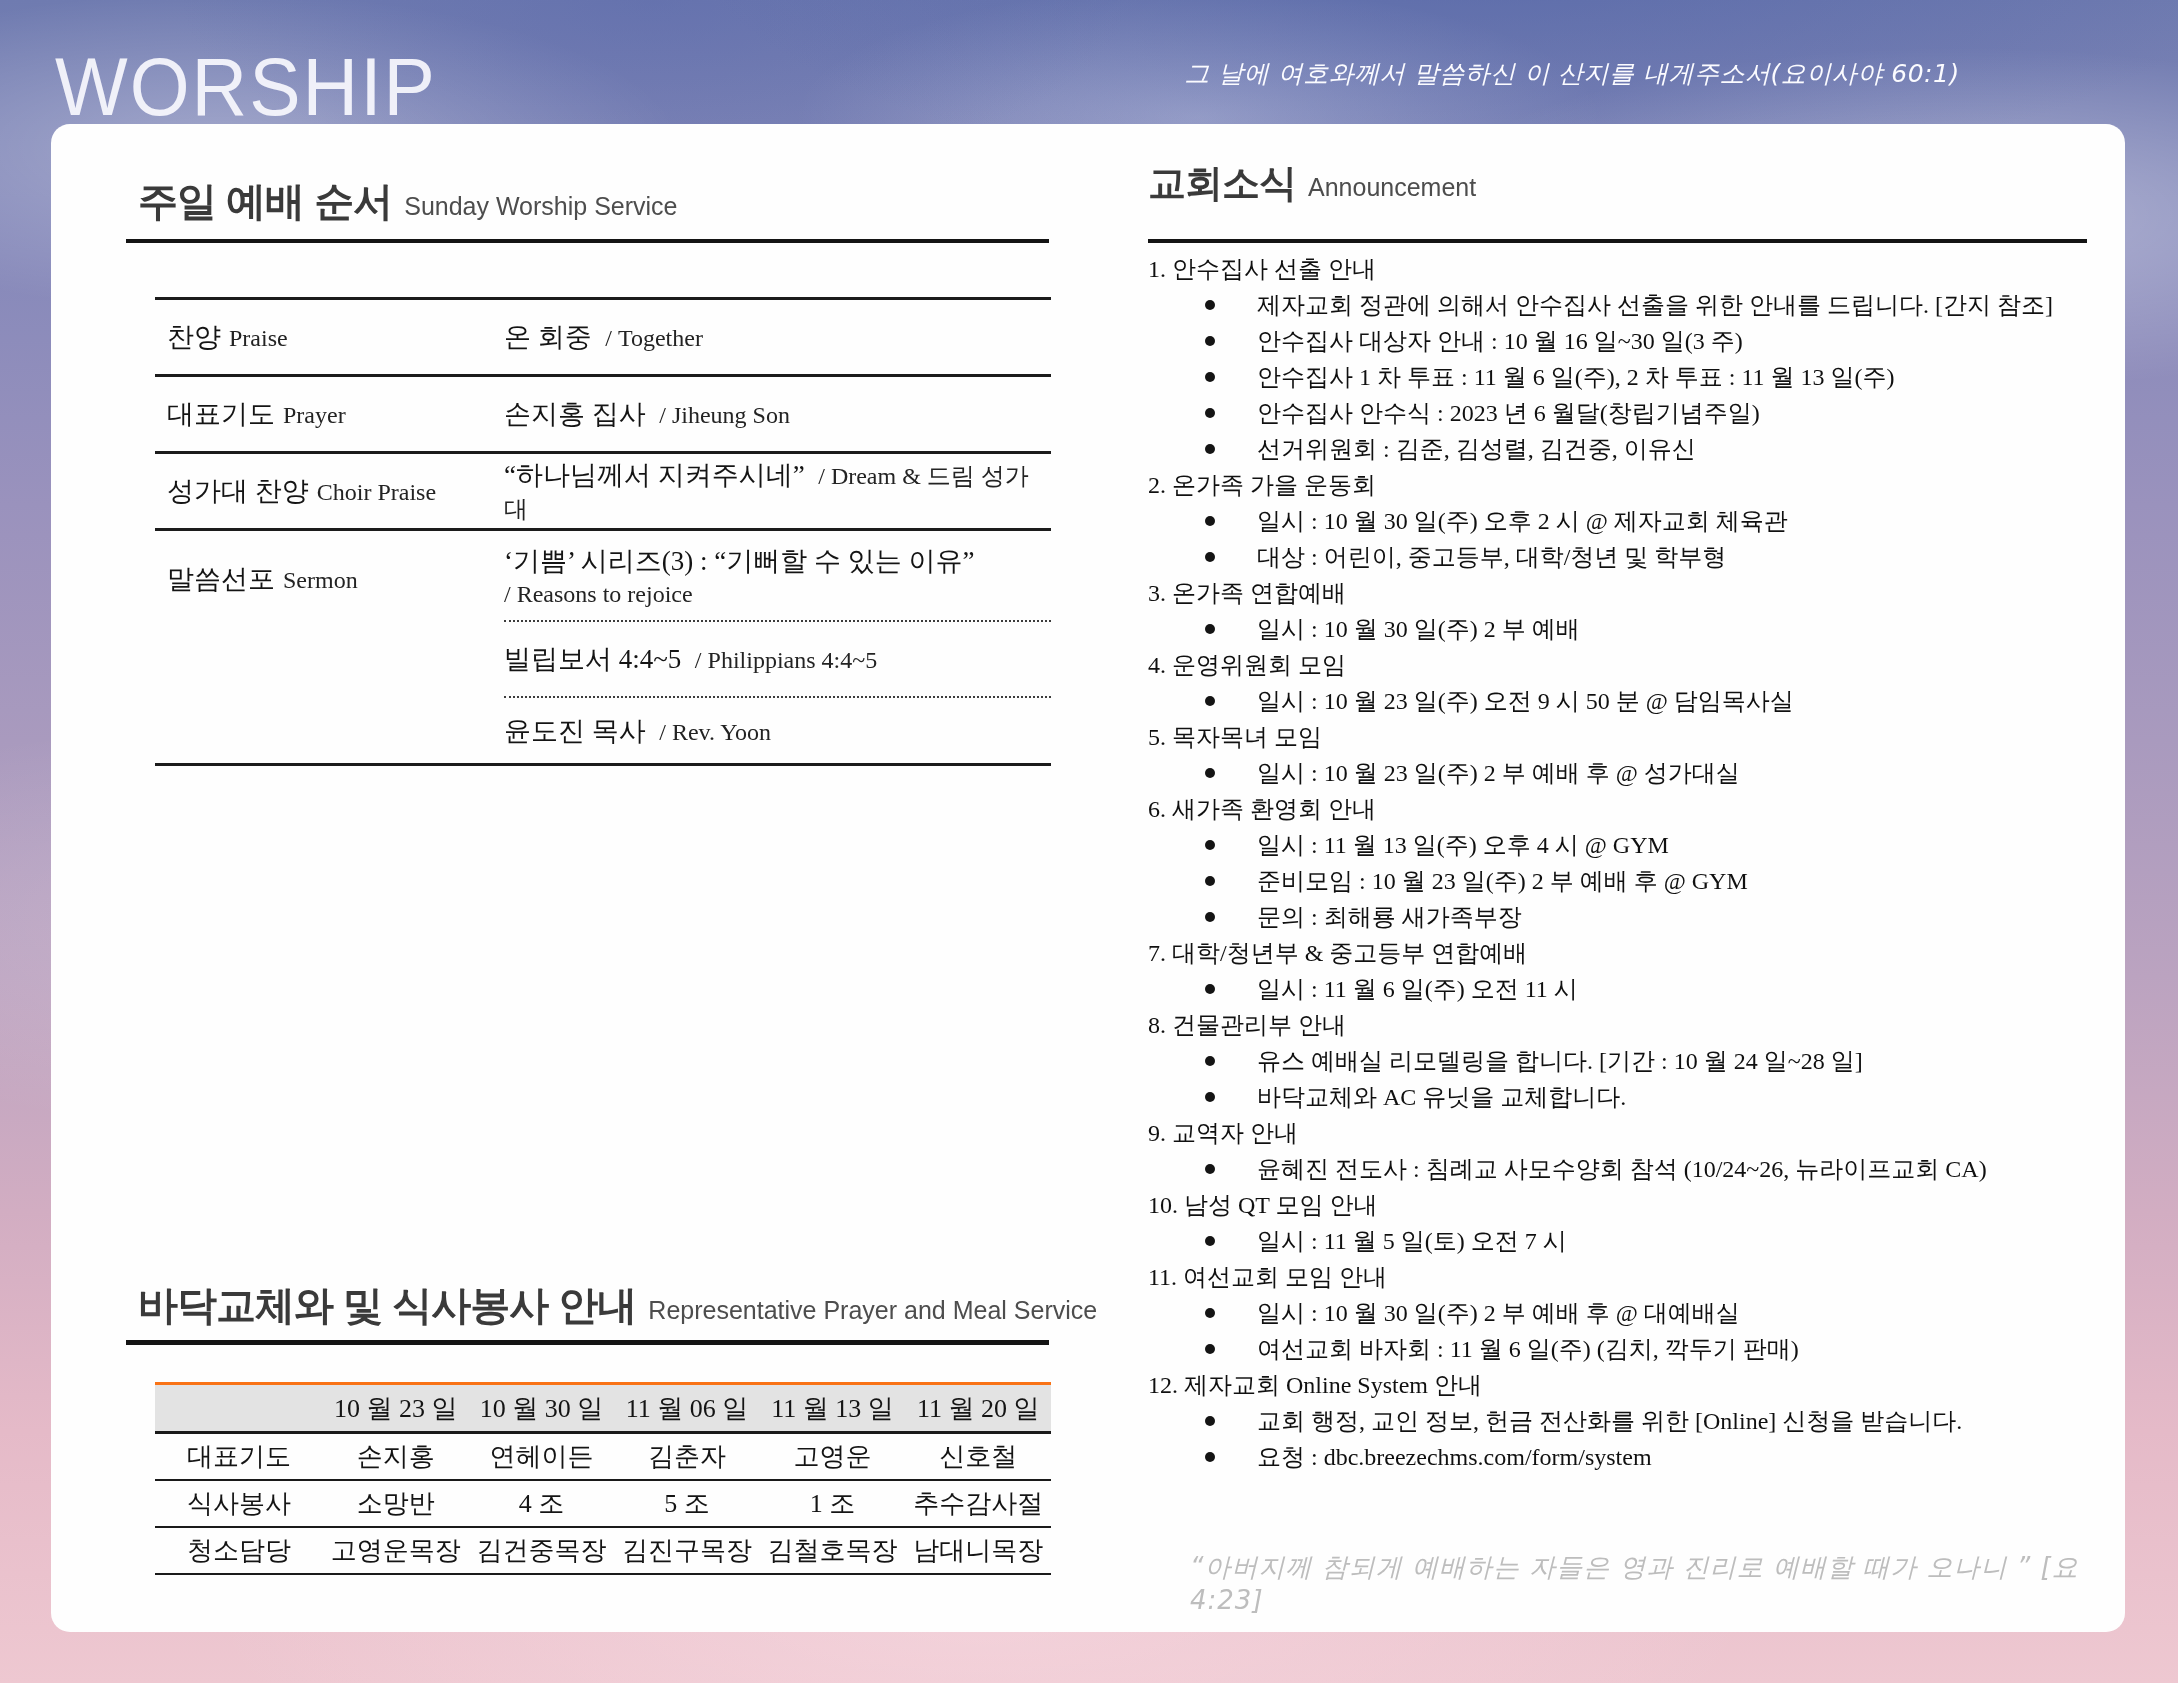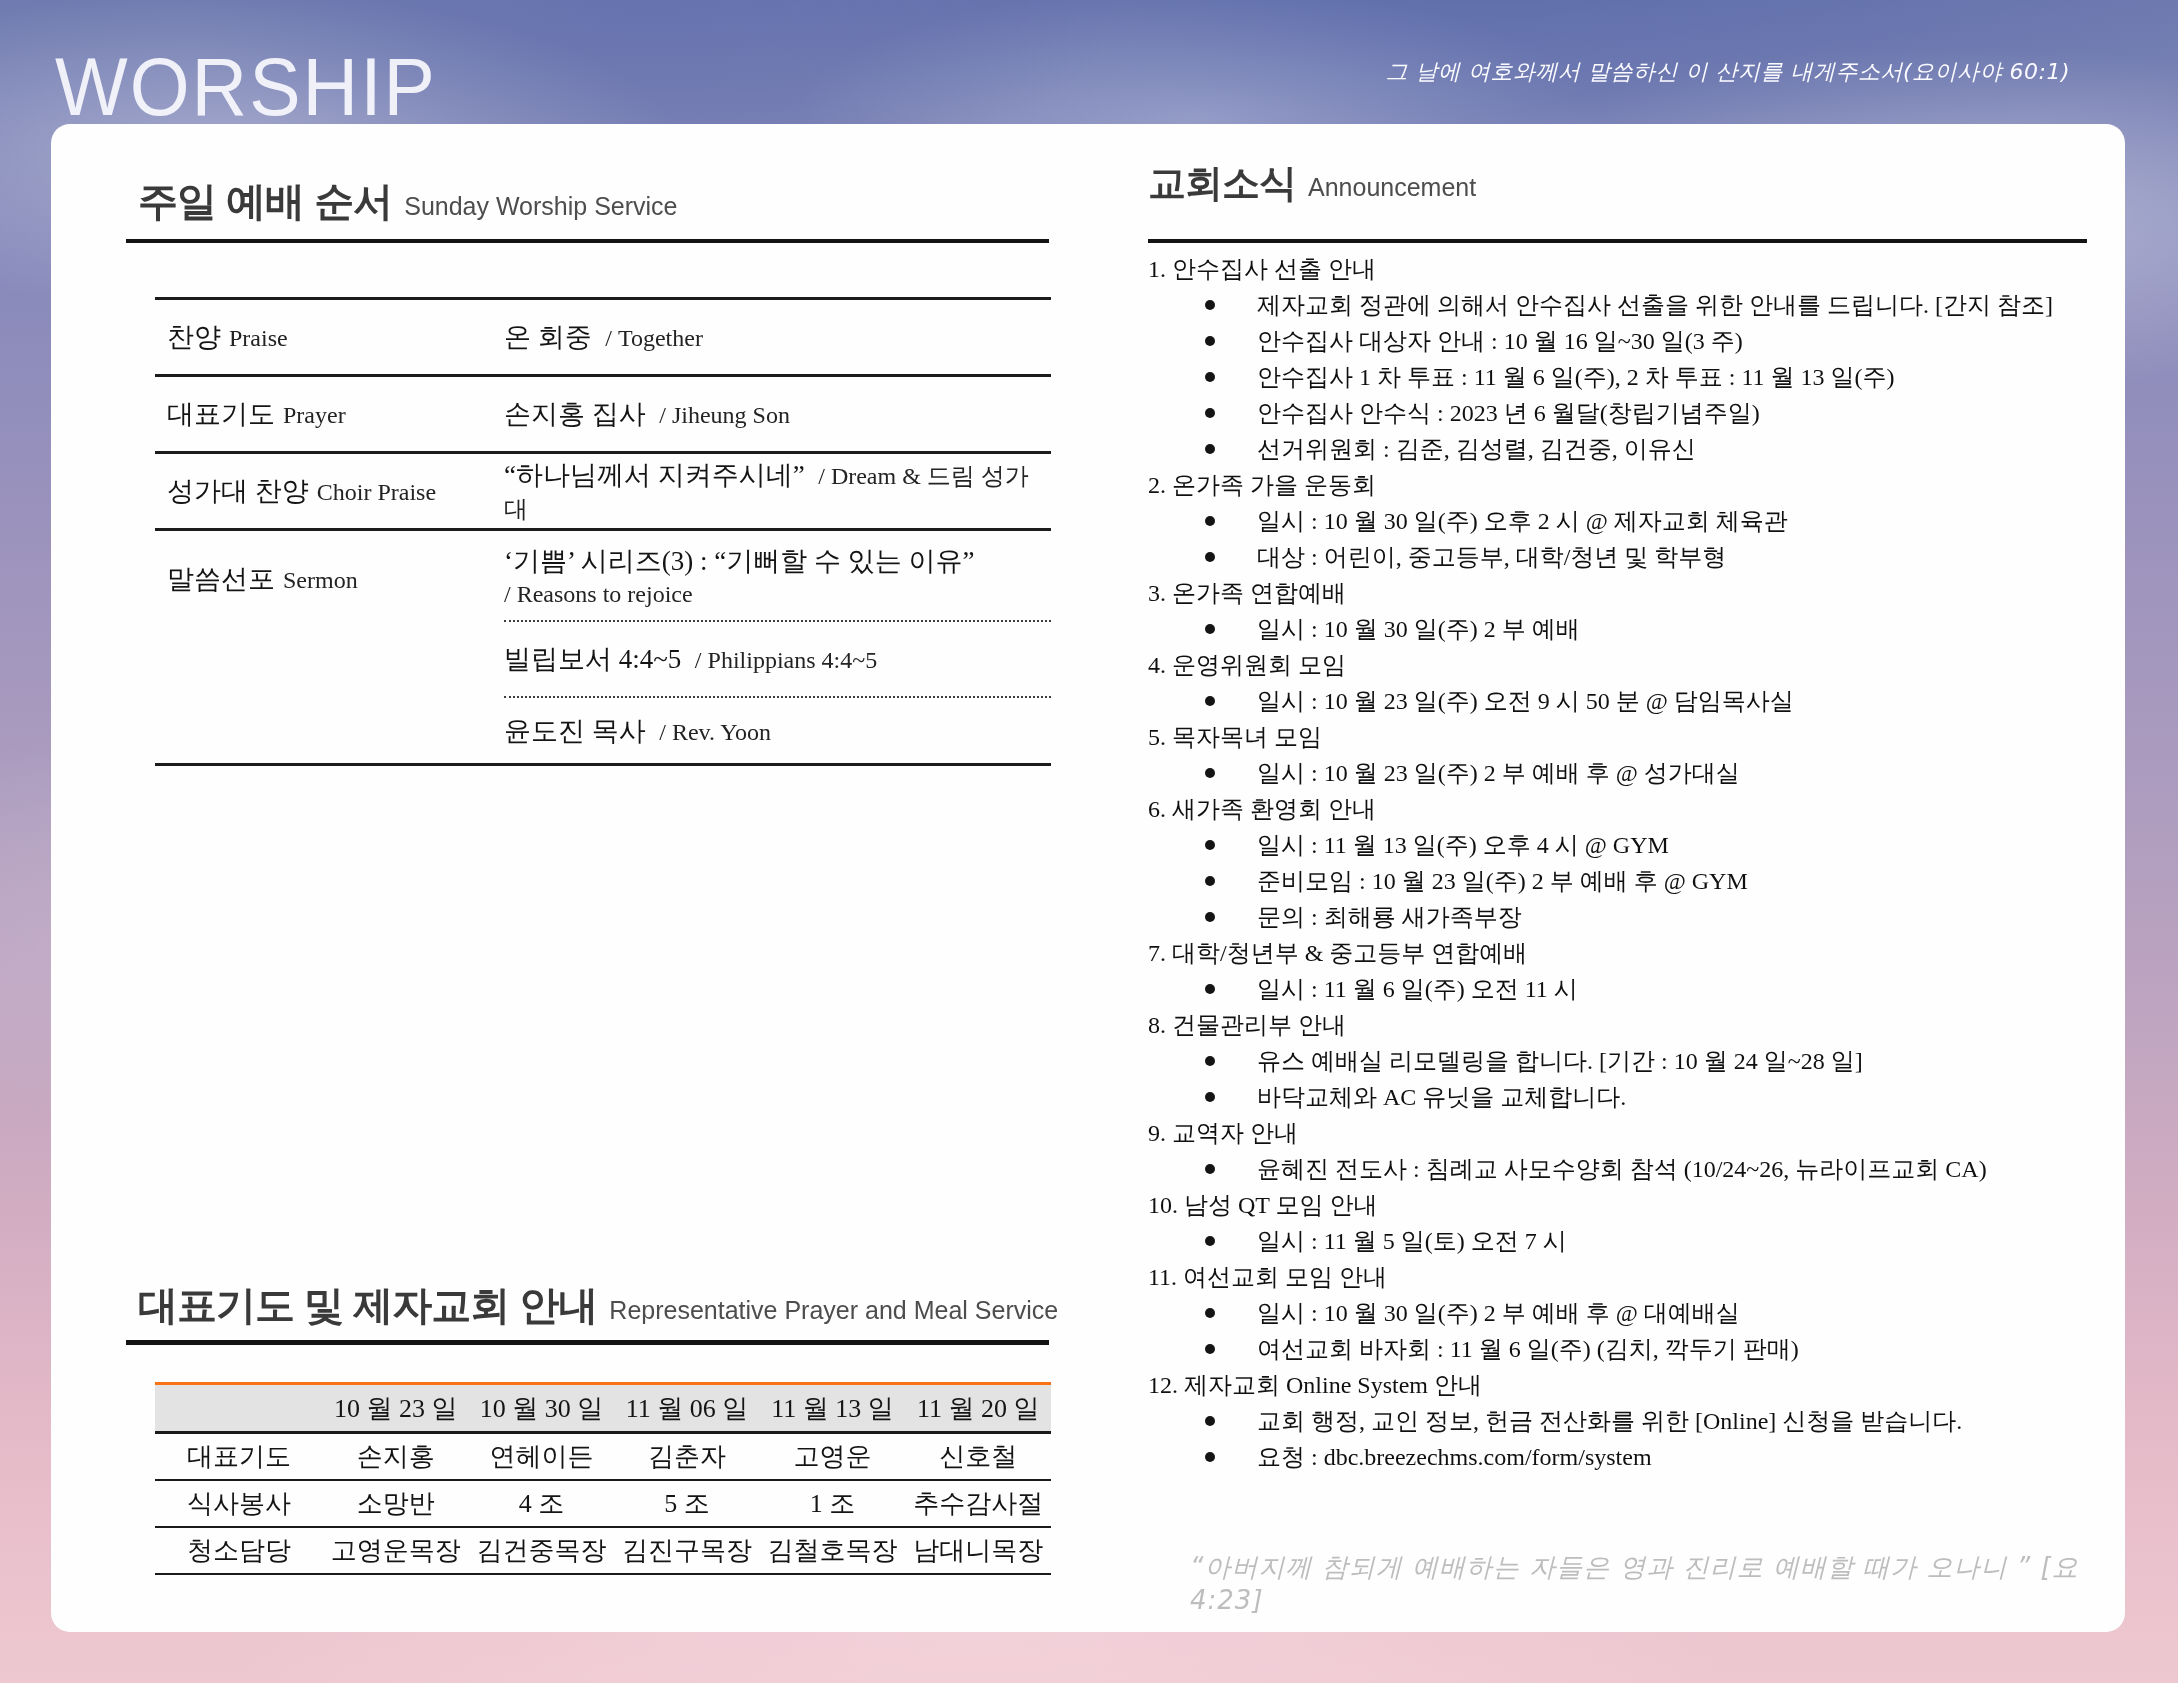--- a/index.html
+++ b/index.html
@@ -18,23 +18,23 @@
       radial-gradient(1089px 337px at 18% 55%, rgba(255,244,248,.22), rgba(255,244,248,0) 65%),
       radial-gradient(1188px 356px at 45% 96%, rgba(255,232,238,.35), rgba(255,232,238,0) 65%),
       linear-gradient(180deg,#6f7bb0 0%,#8689ba 15%,#9a92bd 30%,#a99abe 44%,
                       #bba3c0 58%,#d2adc2 72%,#e5bac8 85%,#eec8d1 100%);}
 
   
   .logo{position:absolute;left:55px;top:40px;
         font-family:"Liberation Sans","DejaVu Sans",sans-serif;
         font-size:77px;font-weight:400;letter-spacing:2px;
         color:rgba(248,248,253,.93);transform:scaleY(1.06);transform-origin:top left;}
-  .top-verse{position:absolute;left:1268px;top:57px;width:802px;text-align:right;
+  .top-verse{position:absolute;left:1171px;top:57px;width:802px;text-align:center;
         font-family:"DejaVu Sans","Liberation Sans",sans-serif;font-style:italic;
-        font-size:22px;color:#fbfbff;letter-spacing:0.5px;}
+        font-size:25px;color:#fbfbff;letter-spacing:0.5px;}
 
   
   .card{position:absolute;left:51px;top:124px;width:2074px;height:1508px;
         background:#fefefe;border-radius:19px;}
 
   
   .sec-heading{position:absolute;font-family:"Liberation Sans","DejaVu Sans",sans-serif;
         white-space:nowrap;}
   .sec-heading .ko{font-size:40px;font-weight:bold;color:#3a3a3a;letter-spacing:-1px;}
   .sec-heading .en{font-size:25px;font-weight:400;color:#4d4d4d;margin-left:12px;}
@@ -128,21 +128,21 @@
             <div class="s-line"><span>빌립보서 4:4~5</span>&nbsp;&nbsp;<span class="en">/ Philippians 4:4~5</span></div>
           </div>
           <div class="s-part preacher">
             <div class="s-line"><span>윤도진 목사</span>&nbsp;&nbsp;<span class="en">/ Rev. Yoon</span></div>
           </div>
         </div>
       </div>
     </div>
 
     <div class="sec-heading" id="meal-heading">
-      <span class="ko">대표기도 및 제자교회 안내</span><span class="en">Representative Prayer and Meal Service</span>
+      <span class="ko">바닥교체와 및 식사봉사 안내</span><span class="en">Representative Prayer and Meal Service</span>
     </div>
     <div class="rule" id="meal-rule"></div>
     <table id="meal-table">
       <thead>
           <tr id="meal-head-row">
             <th class="c0"></th>
             <th>10 월 23 일</th>
             <th>10 월 30 일</th>
             <th>11 월 06 일</th>
             <th>11 월 13 일</th>

